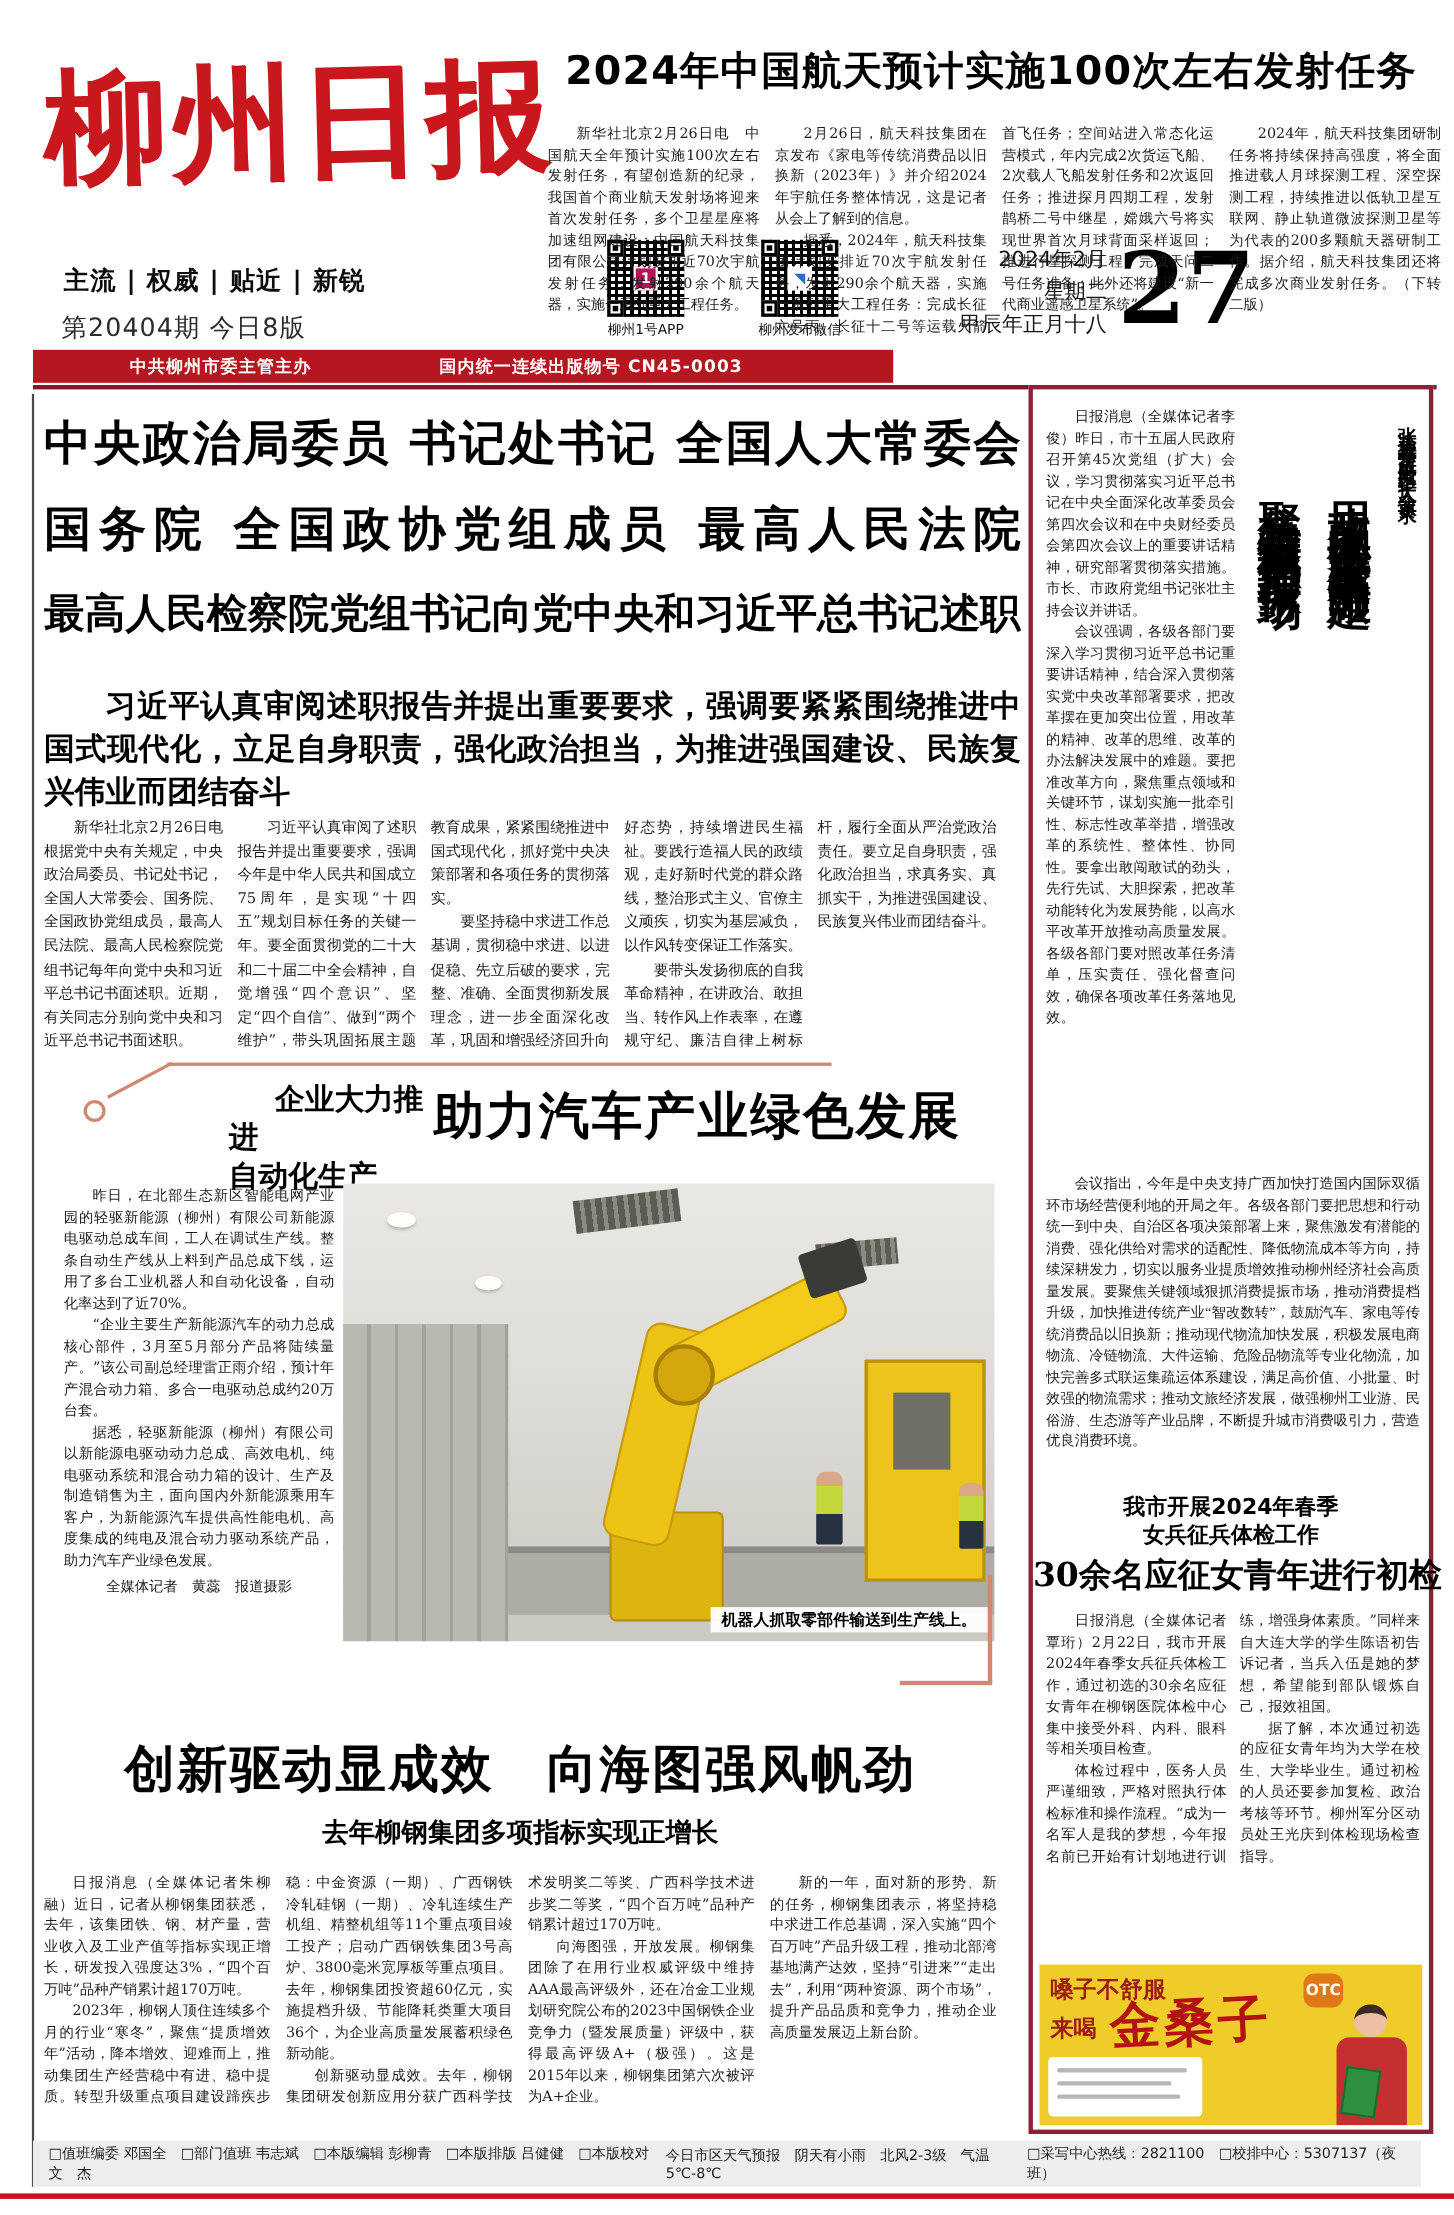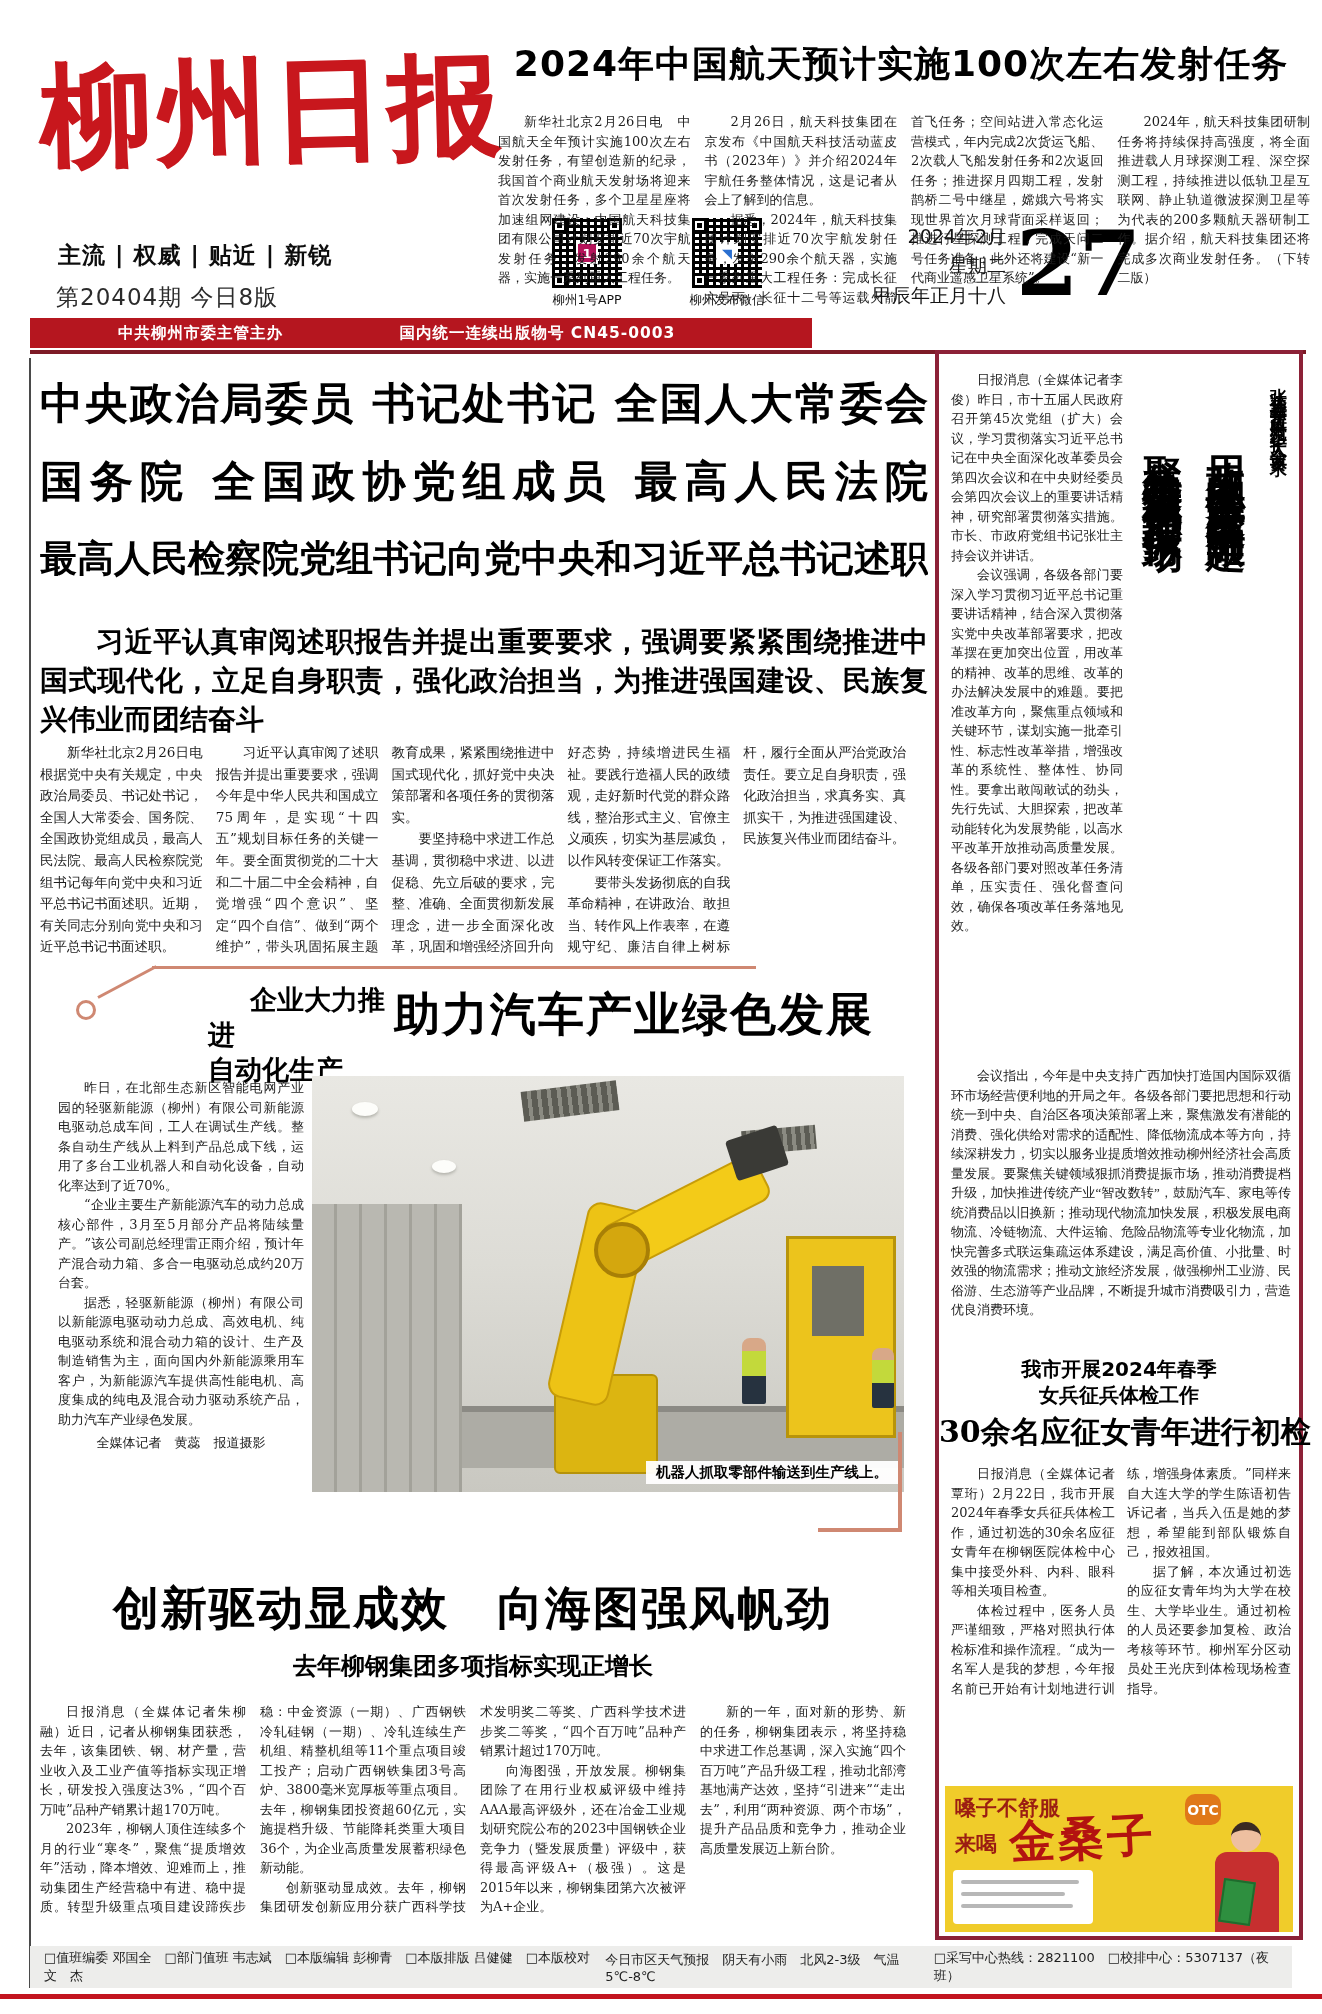--- a/index.html
+++ b/index.html
@@ -129,21 +129,21 @@
   <div class="abs redbar">
     <span style="margin-left:88px;">中共柳州市委主管主办</span>
     <span style="margin-left:110px;">国内统一连续出版物号 CN45-0003</span>
   </div>
   <div class="abs rule-dark"></div>
   <div class="abs left-rule"></div>
 
   <div class="abs sp-title">2024年中国航天预计实施100次左右发射任务</div>
   <div class="abs sp-body bodytext">
     <p>新华社北京2月26日电　中国航天全年预计实施100次左右发射任务，有望创造新的纪录，我国首个商业航天发射场将迎来首次发射任务，多个卫星星座将加速组网建设；中国航天科技集团有限公司计划安排近70次宇航发射任务，发射290余个航天器，实施一系列重大工程任务。</p>
-    <p>2月26日，航天科技集团在京发布《中国航天科技活动蓝皮书（2023年）》并介绍2024年宇航任务整体情况，这是记者从会上了解到的信息。</p>
+    <p>2月26日，航天科技集团在京发布《家电等传统消费品以旧换新（2023年）》并介绍2024年宇航任务整体情况，这是记者从会上了解到的信息。</p>
     <p>据悉，2024年，航天科技集团计划安排近70次宇航发射任务，发射290余个航天器，实施一系列重大工程任务：完成长征六号丙、长征十二号等运载火箭首飞任务；空间站进入常态化运营模式，年内完成2次货运飞船、2次载人飞船发射任务和2次返回任务；推进探月四期工程，发射鹊桥二号中继星，嫦娥六号将实现世界首次月球背面采样返回；推进行星探测工程，完成天问二号任务准备；此外还将建设“新一代商业遥感卫星系统”。</p>
     <p>2024年，航天科技集团研制任务将持续保持高强度，将全面推进载人月球探测工程、深空探测工程，持续推进以低轨卫星互联网、静止轨道微波探测卫星等为代表的200多颗航天器研制工作。据介绍，航天科技集团还将完成多次商业发射任务。（下转二版）</p>
   </div>
 
   <div class="abs duty-h">
     <div class="duty-line duty-l12">中央政治局委员 书记处书记 全国人大常委会</div>
     <div class="duty-line duty-l12">国务院 全国政协党组成员 最高人民法院</div>
     <div class="duty-line duty-l3">最高人民检察院党组书记向党中央和习近平总书记述职</div>
   </div>
   <div class="abs duty-sub">

